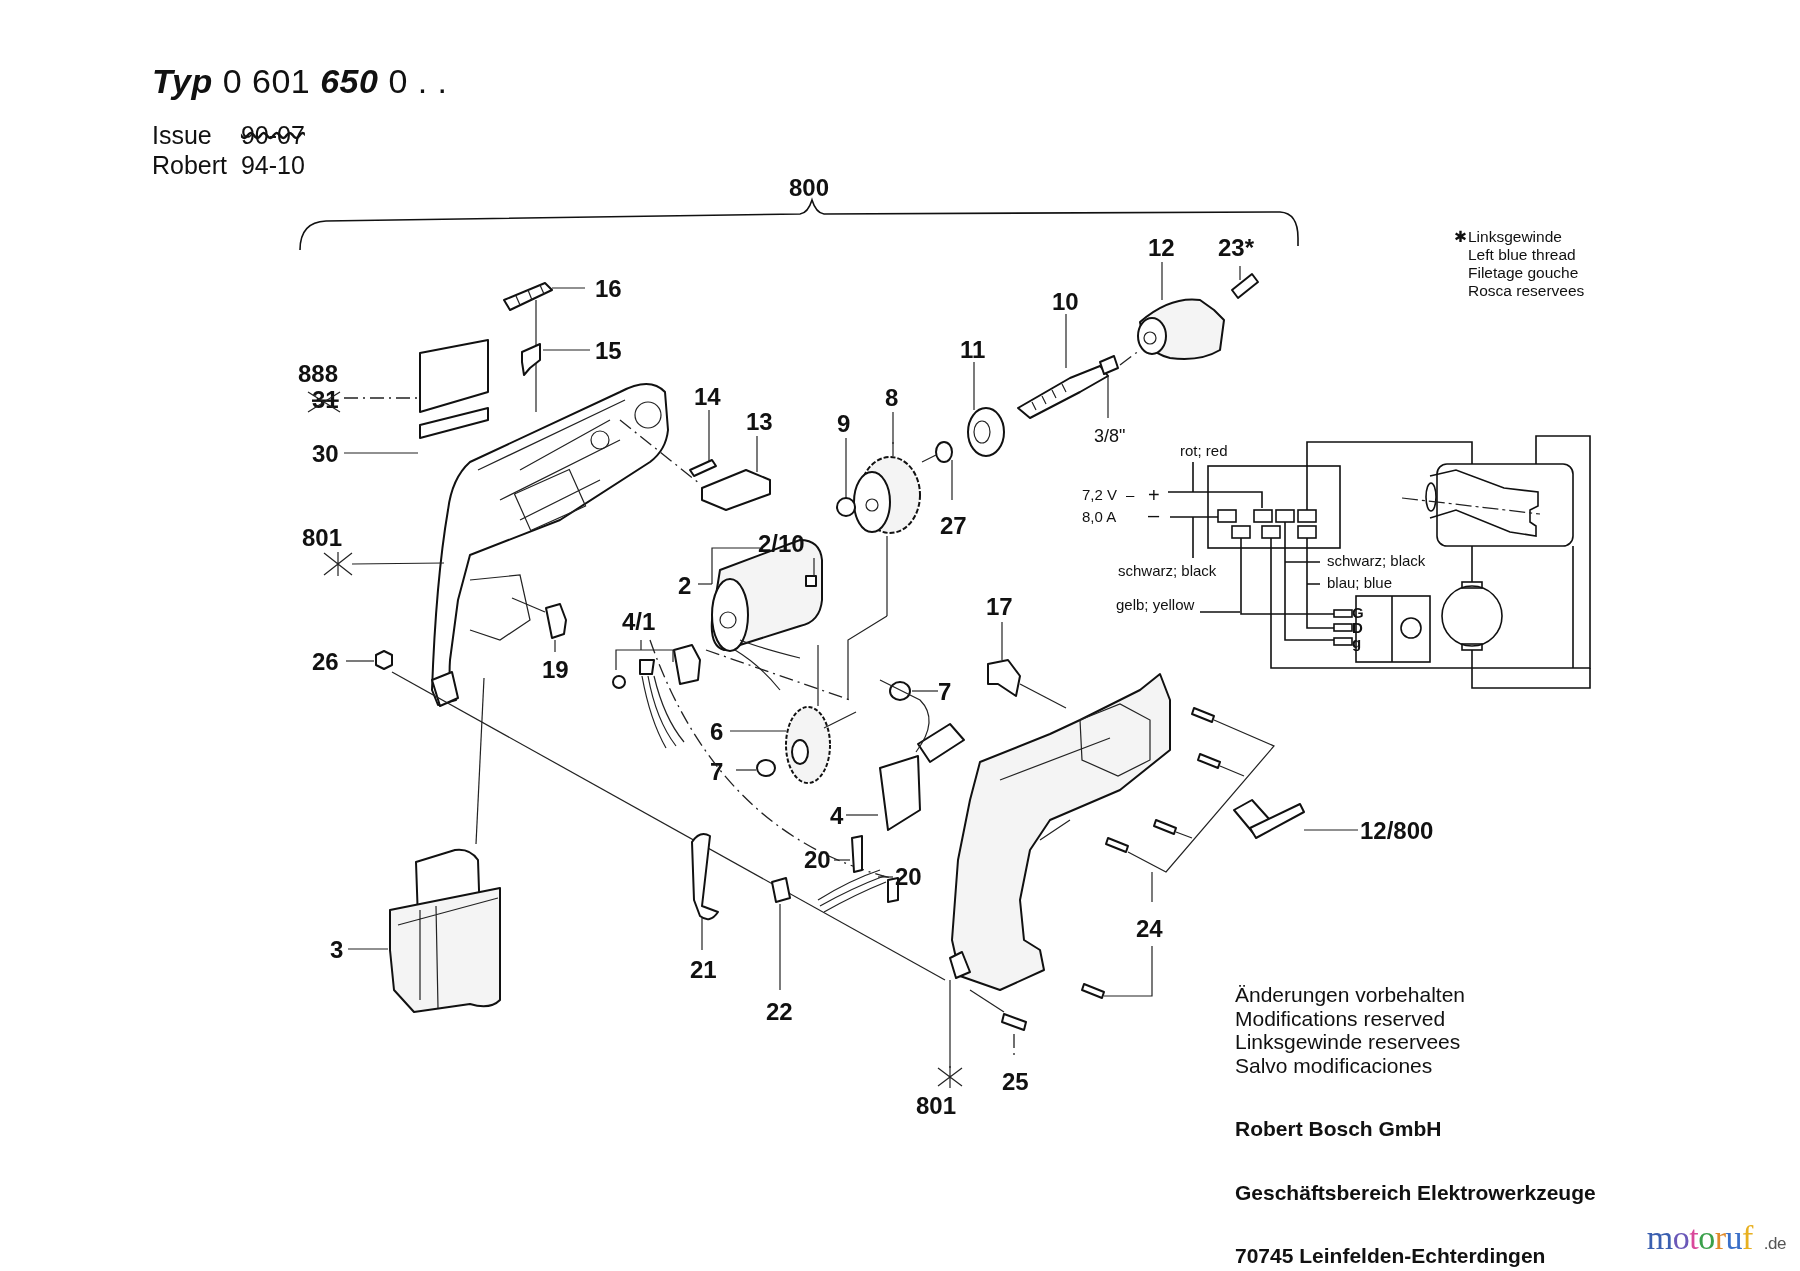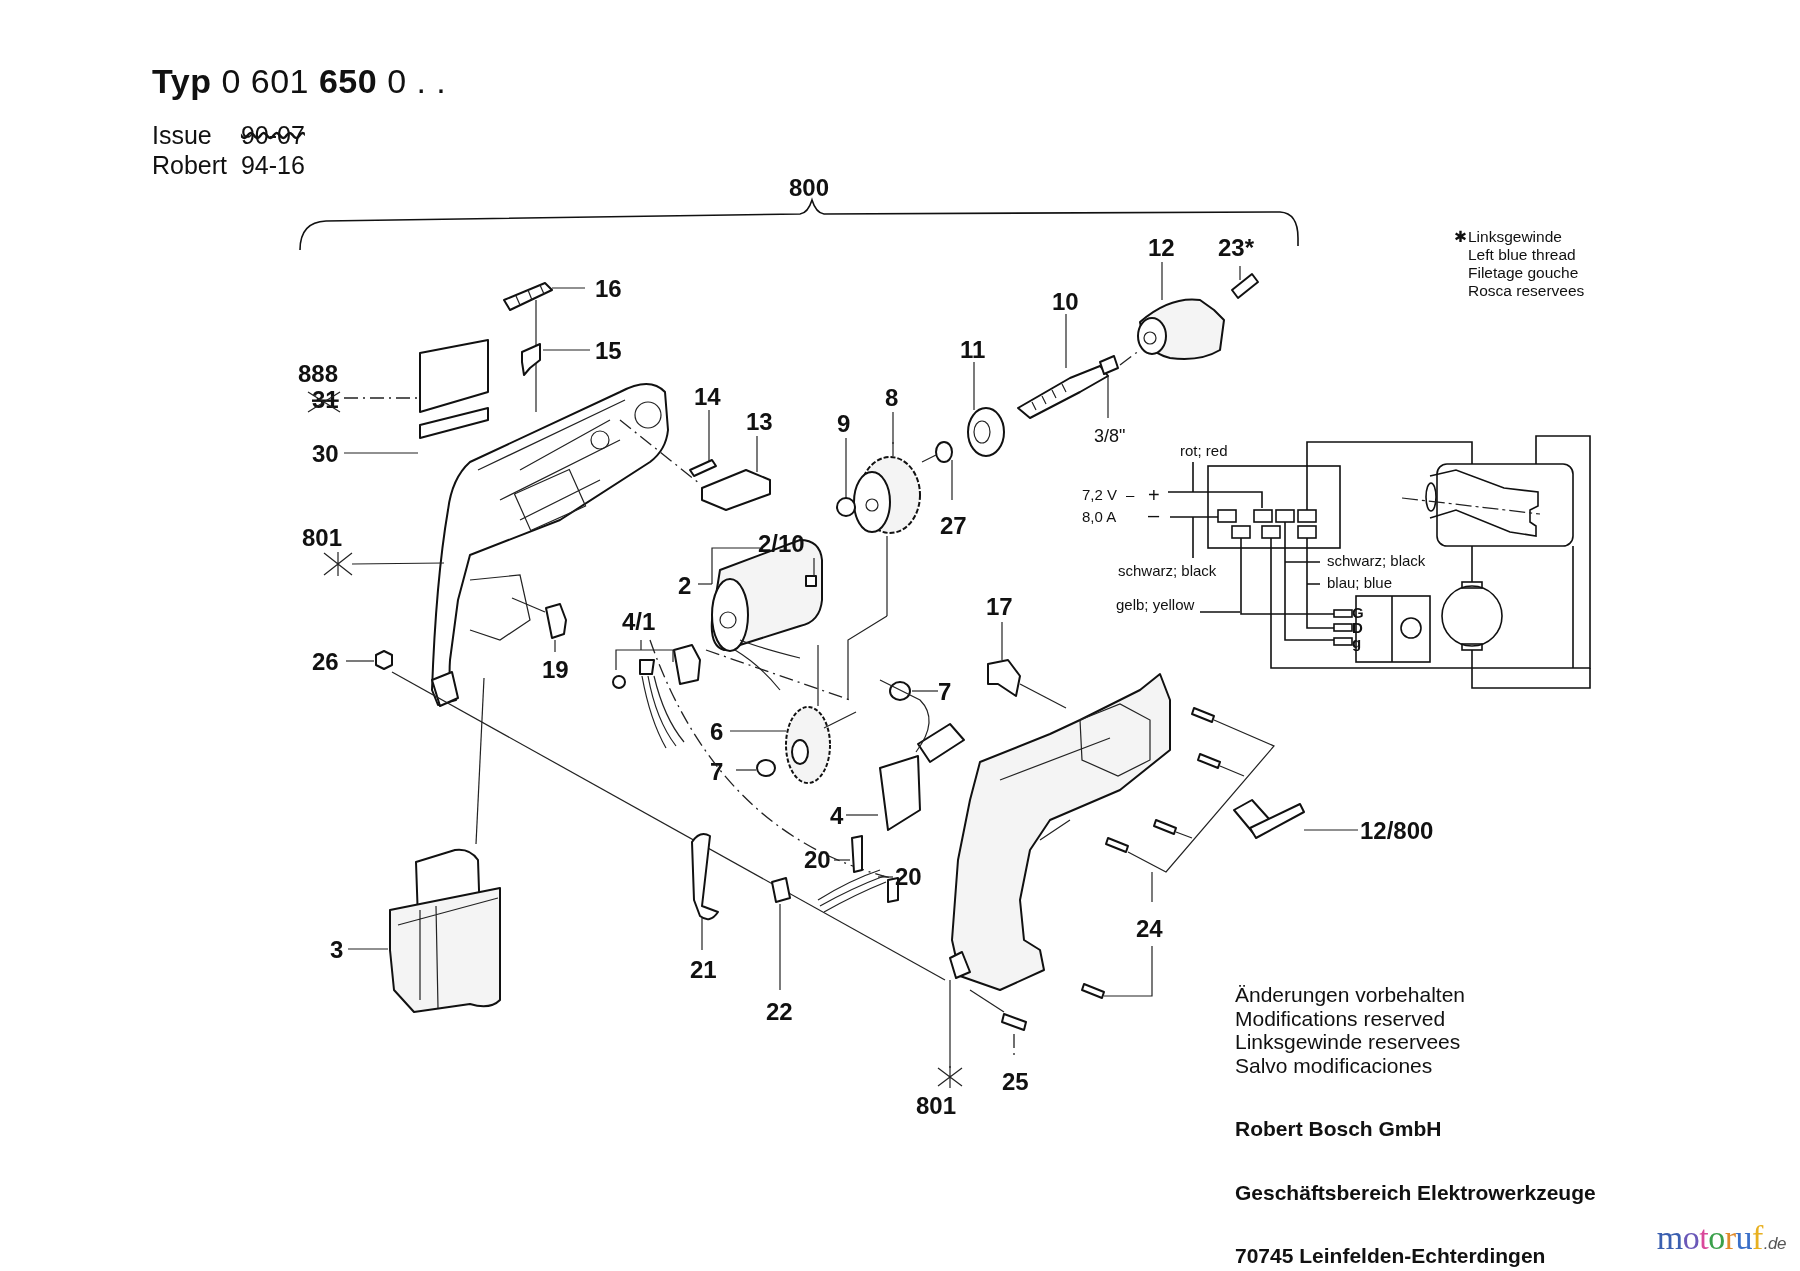--- a/index.html
+++ b/index.html
@@ -1,28 +1,28 @@
 <!DOCTYPE html>
 <html><head>
 <meta charset="utf-8">
 <style>
   html, body { margin:0; padding:0; background:#ffffff; }
   body { width:1800px; height:1271px; position:relative; overflow:hidden; font-family:"Liberation Sans", sans-serif; color:#111; }
   .abs { position:absolute; white-space:nowrap; }
   .hdr-typ { left:152px; top:62px; font-size:34px; letter-spacing:0.5px; }
-  .hdr-typ .b { font-weight:bold; }
+  .hdr-typ .b { font-weight:bold;font-style:italic; }
   .hdr-stand { left:152px; top:120px; font-size:25px; line-height:30px; }
   .hdr-stand .lbl { display:inline-block; width:82px; }
   .strike { text-decoration:line-through; text-decoration-style:wavy; }
   .note { left:1468px; top:228px; font-size:15.5px; line-height:18px; }
   .note .star { position:absolute; left:-14px; top:0; }
   .footer { left:1235px; top:983px; font-size:21px; line-height:23.5px; }
   .footer .bold { font-weight:bold; font-size:21px;margin-top:40px; }
   .wm { right:14px; bottom:14px; font-family:"Liberation Serif", serif; font-size:34px; letter-spacing:-0.5px; }
-  .wm .tld { font-family:"Liberation Sans", sans-serif; font-size:17px; color:#555; margin-left:1px;font-style:italic; }
+  .wm .tld { font-family:"Liberation Sans", sans-serif; font-size:17px; color:#555; margin-left:11px; }
   svg#drawing { position:absolute; left:0; top:0; }
   .pl { font-family:"Liberation Sans", sans-serif; font-weight:bold; font-size:24px; fill:#111; }
   .wl { font-family:"Liberation Sans", sans-serif; font-size:15px; fill:#111; }
   .ln { stroke:#111; stroke-width:1.6; fill:none; }
   .thin { stroke:#222; stroke-width:1.2; fill:none; }
   .dash { stroke:#222; stroke-width:1.3; fill:none; stroke-dasharray:14 5 2 5; }
   .part { stroke:#111; stroke-width:2; fill:#fff; stroke-linejoin:round; }
   .partg { stroke:#111; stroke-width:2; fill:#f4f4f4; stroke-linejoin:round; }
 </style>
 </head>
@@ -34,21 +34,21 @@
   <span class="b">650</span>
   <span>0 . .</span>
 </div>
 <div class="abs hdr-stand">
   <div>
     <span class="lbl">Issue</span>
     <span class="strike">90-07</span>
   </div>
   <div>
     <span class="lbl">Robert</span>
-    <span>94-16</span>
+    <span>94-10</span>
   </div>
 </div>
 
 <div class="abs note">
   <span class="star">✱</span>
   <div>Linksgewinde</div>
   <div>Left blue thread</div>
   <div>Filetage gouche</div>
   <div>Rosca reservees</div>
 </div>

